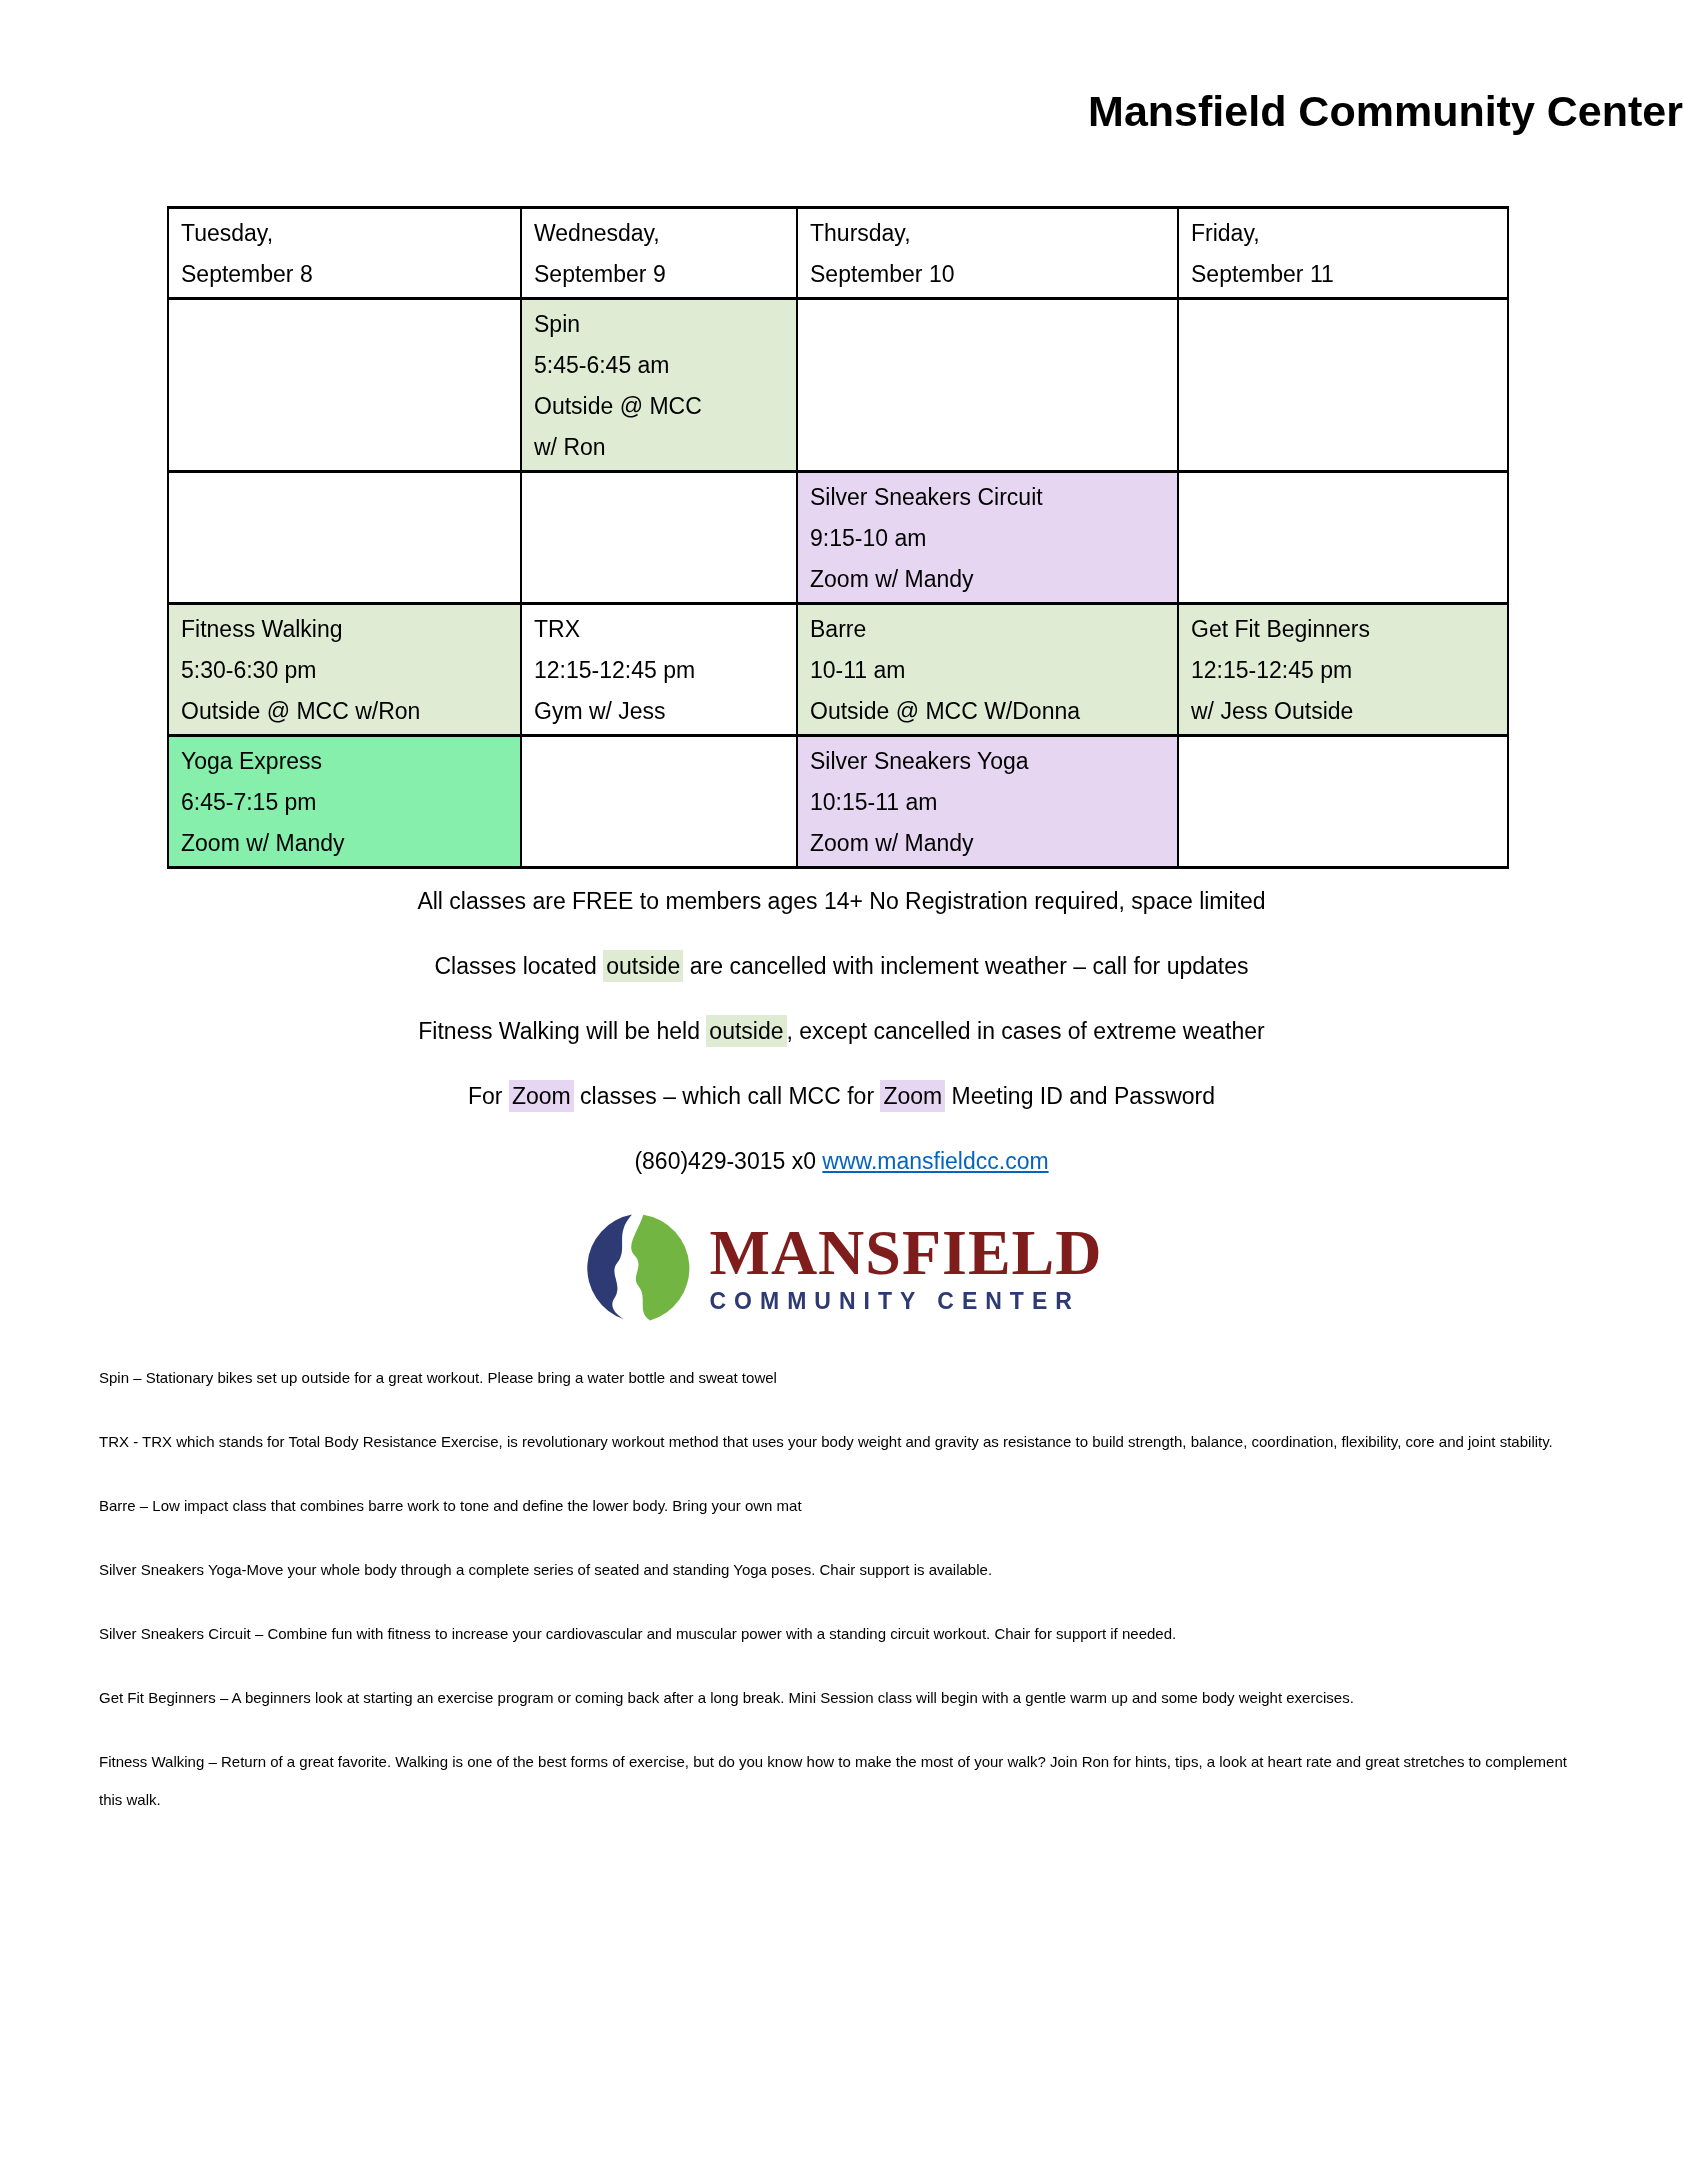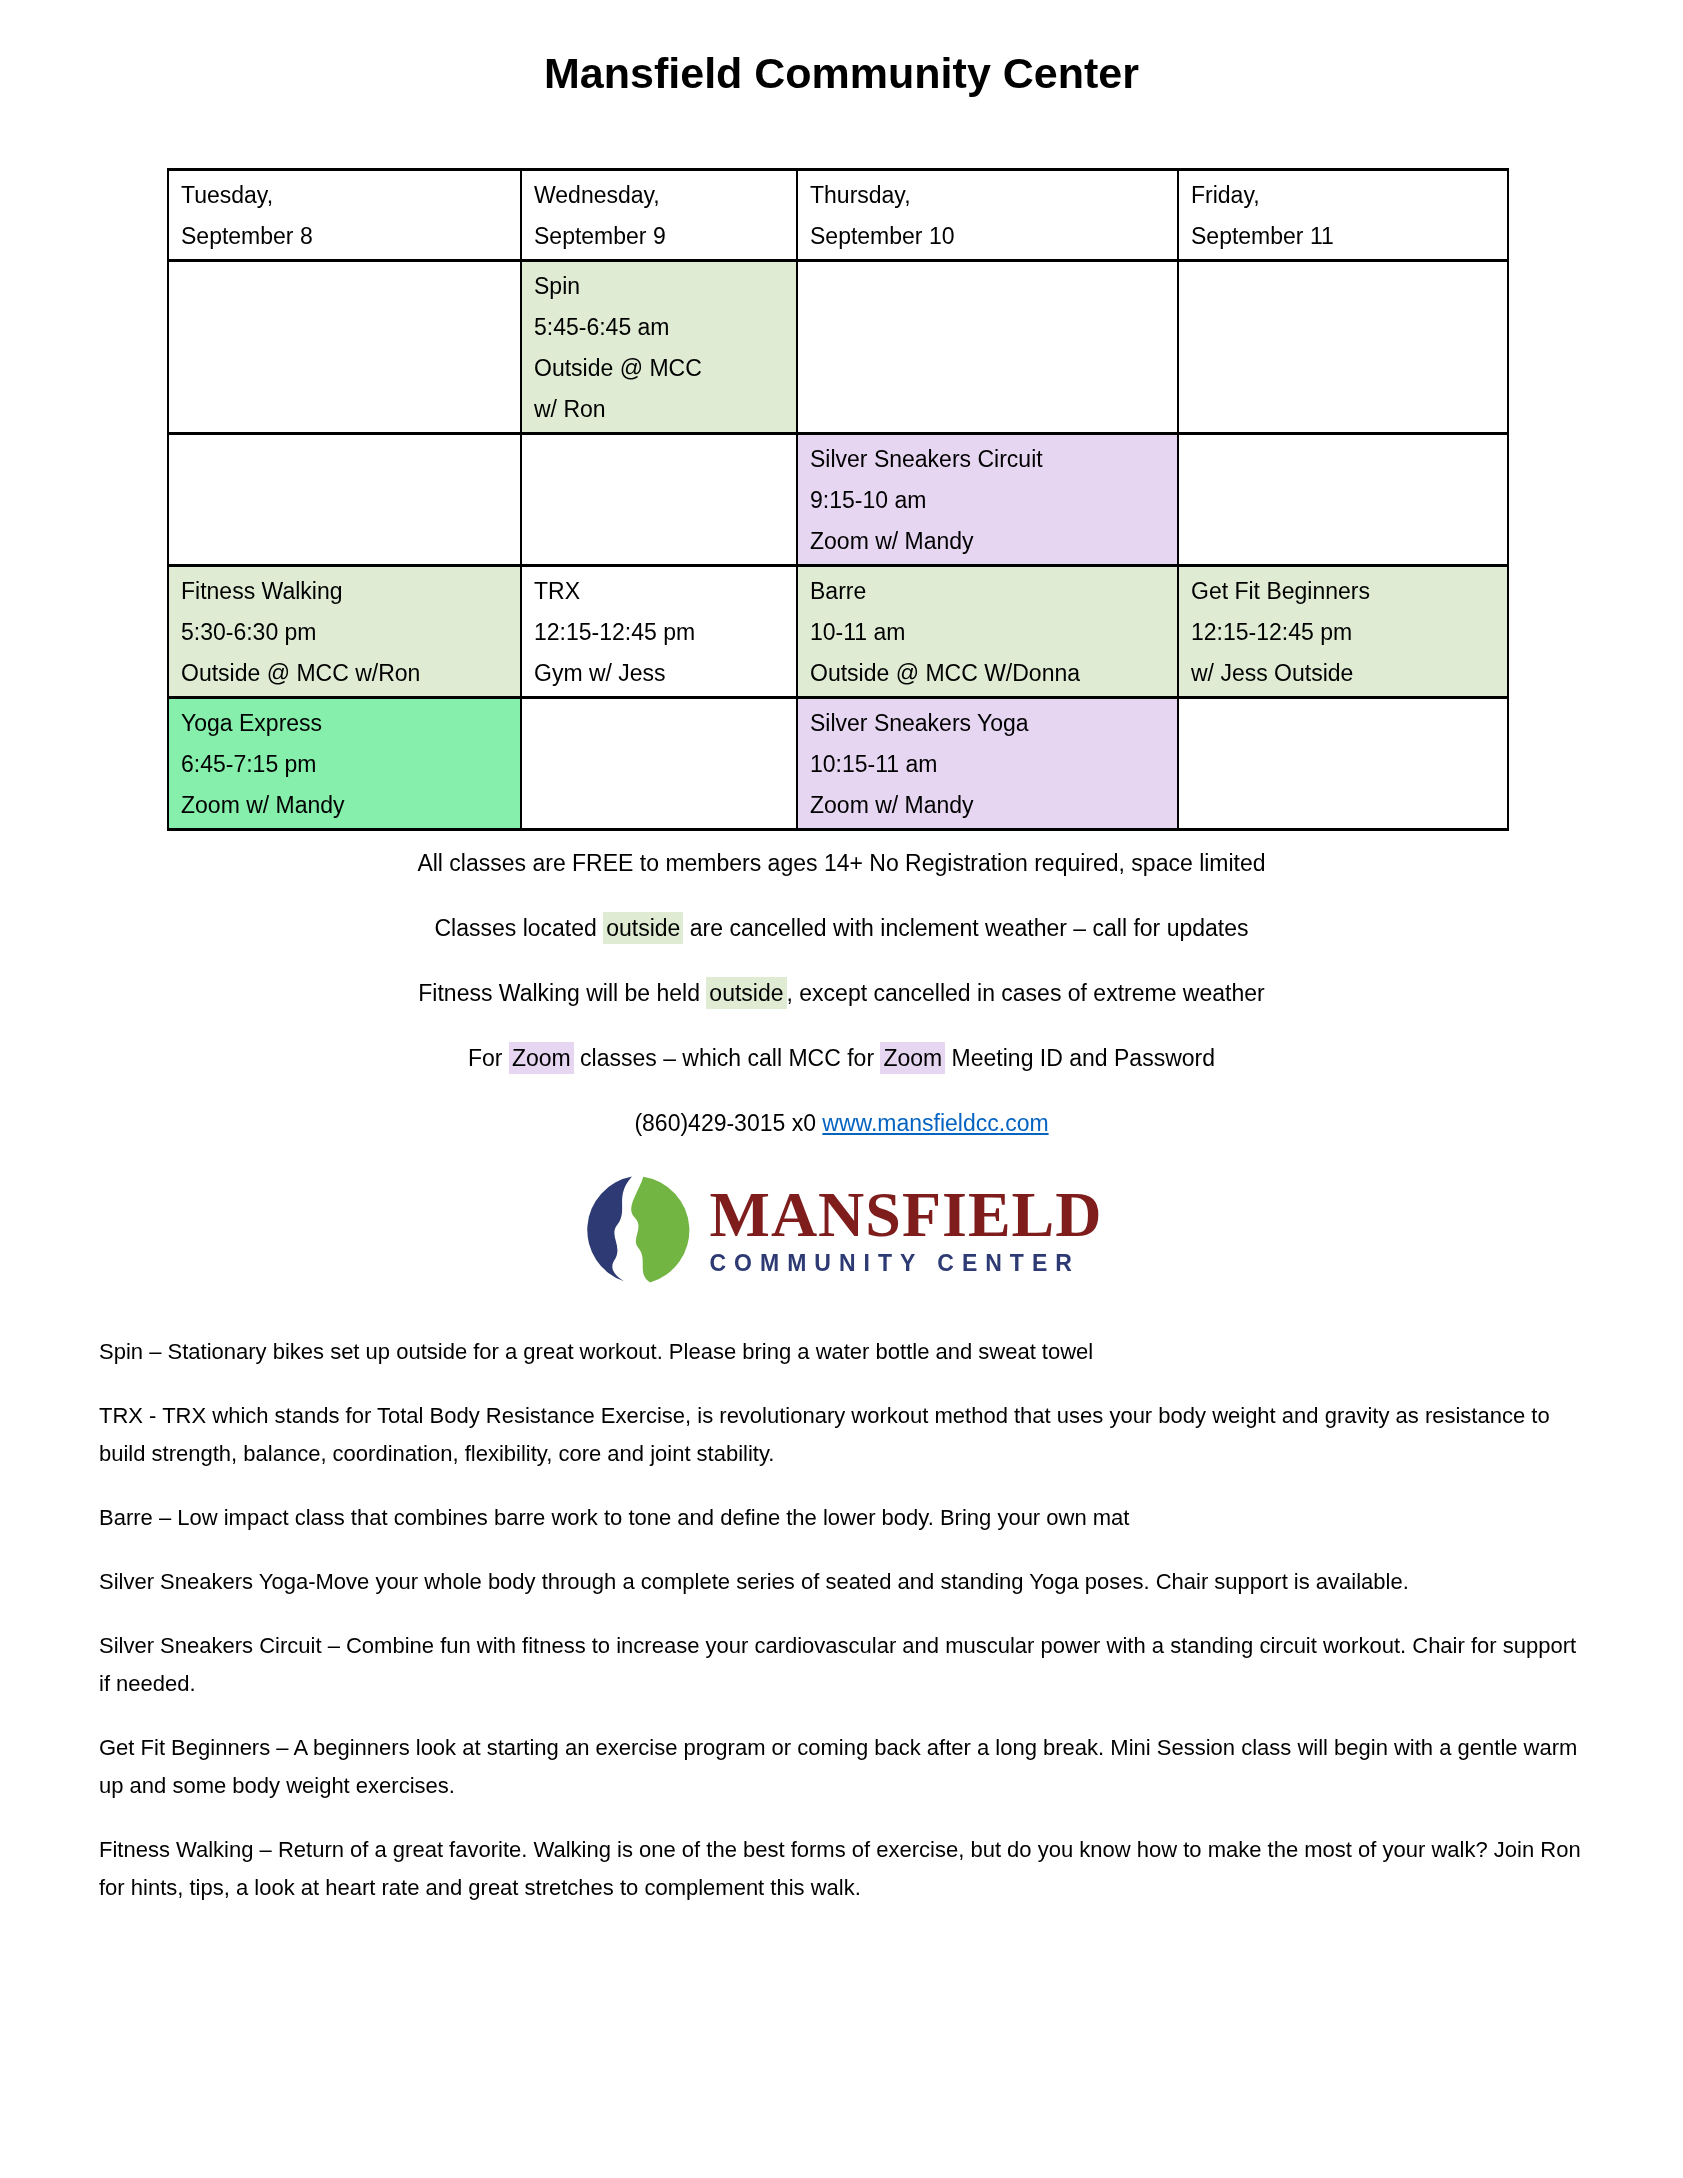--- a/index.html
+++ b/index.html
@@ -4,21 +4,21 @@
 <style>
   html,body { margin:0; padding:0; background:#ffffff; }
   body {
     width:1683px; height:2178px;
     font-family:"Liberation Sans", sans-serif;
     color:#000;
   }
   .page { position:relative; width:1683px; height:2178px; overflow:hidden; background:#fff; }
 
   
-  .titles { text-align:center; padding-top:37px; font-size:43px; line-height:72px; font-weight:600; }
+  .titles { text-align:right; padding-top:75px; font-size:43px; line-height:72px; font-weight:600; }
 
   
   table.schedule { border-collapse:collapse; margin:59px 0 0 167px; table-layout:fixed; }
   .schedule col.c1 { width:353px; }
   .schedule col.c2 { width:276px; }
   .schedule col.c3 { width:381px; }
   .schedule col.c4 { width:330px; }
   .schedule th, .schedule td {
     border:2px solid #000;
     border-top-width:3px; border-bottom-width:3px;
@@ -42,21 +42,21 @@
   .logo { display:flex; align-items:center; justify-content:center; margin-top:25px; gap:16px; }
   .logo-mark { width:113px; height:113px; flex:0 0 auto; }
   .logo-text { text-align:left; }
   .logo-name {
     font-family:"Liberation Serif", serif; font-weight:bold;
     font-size:64px; line-height:61px; letter-spacing:1px;
   }
   .logo-sub { font-size:23px; font-weight:bold; letter-spacing:8px; margin-top:5px; }
 
   
-  .descs { margin:46px 94px 0 99px; font-size:22px; }
+  .descs { margin:34px 94px 0 99px; font-size:15px; }
   .descs p { margin:0 0 26px 0; line-height:38px; }
 </style>
 </head>
 <body>
 
 <div class="page">
 
   <div class="titles">
     <div>Mansfield Community Center</div>
   </div>

